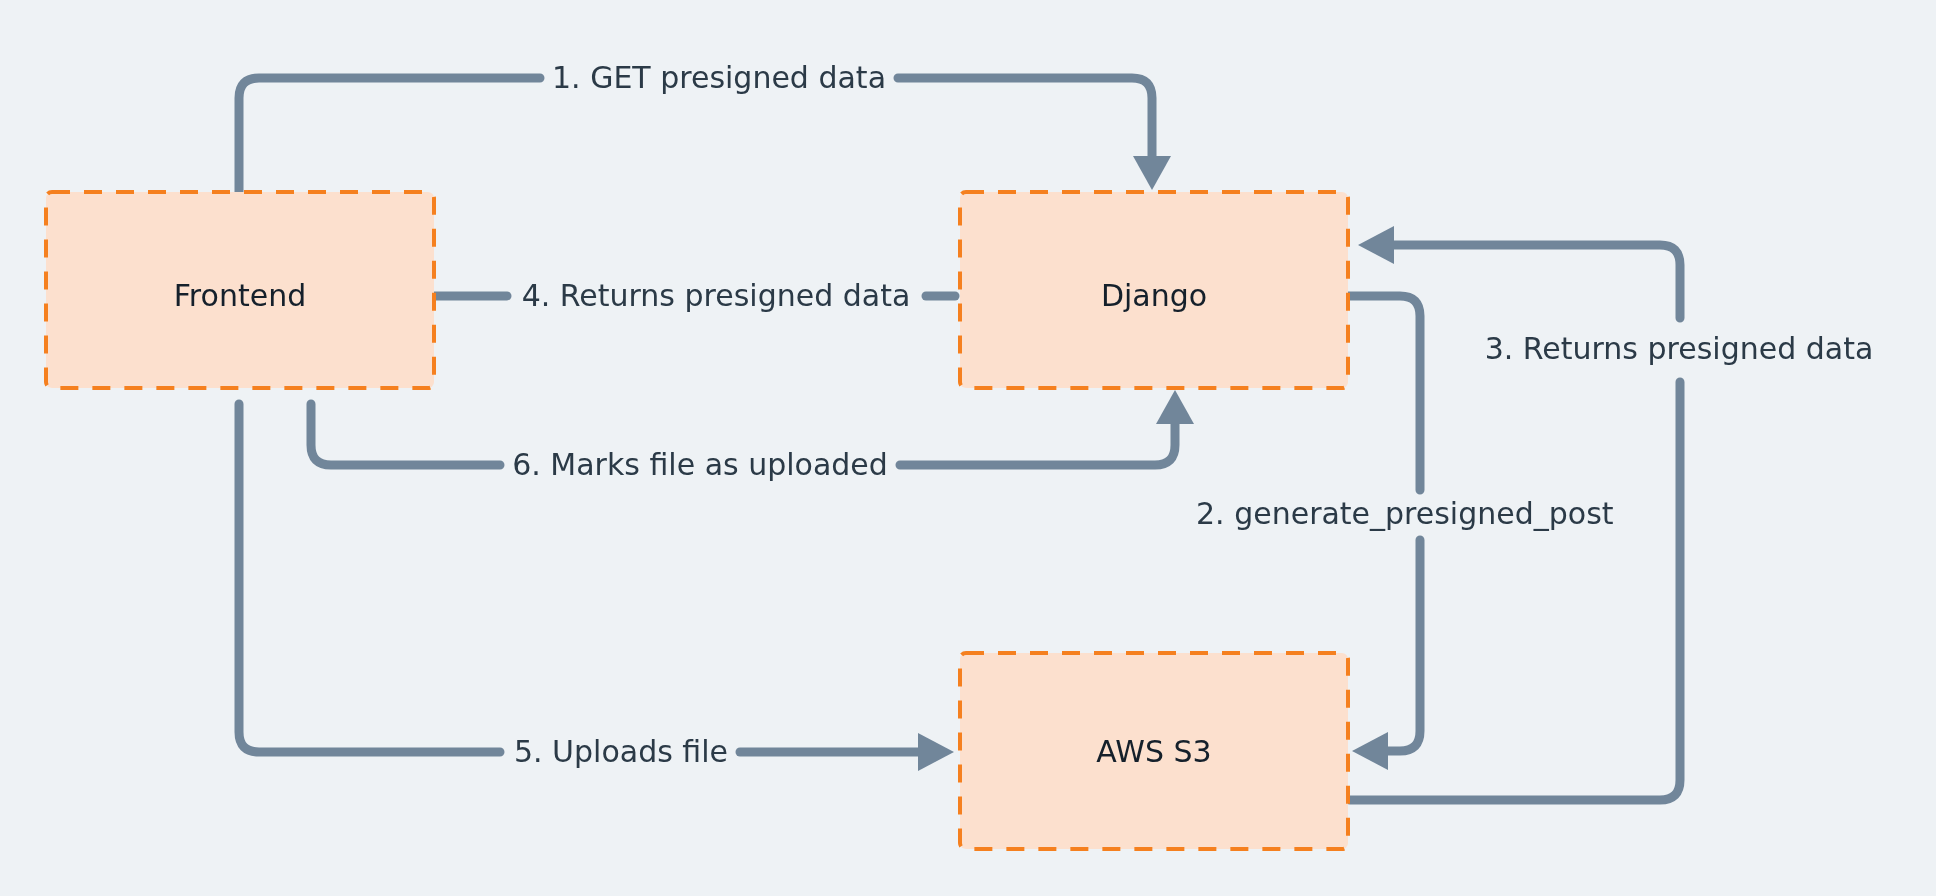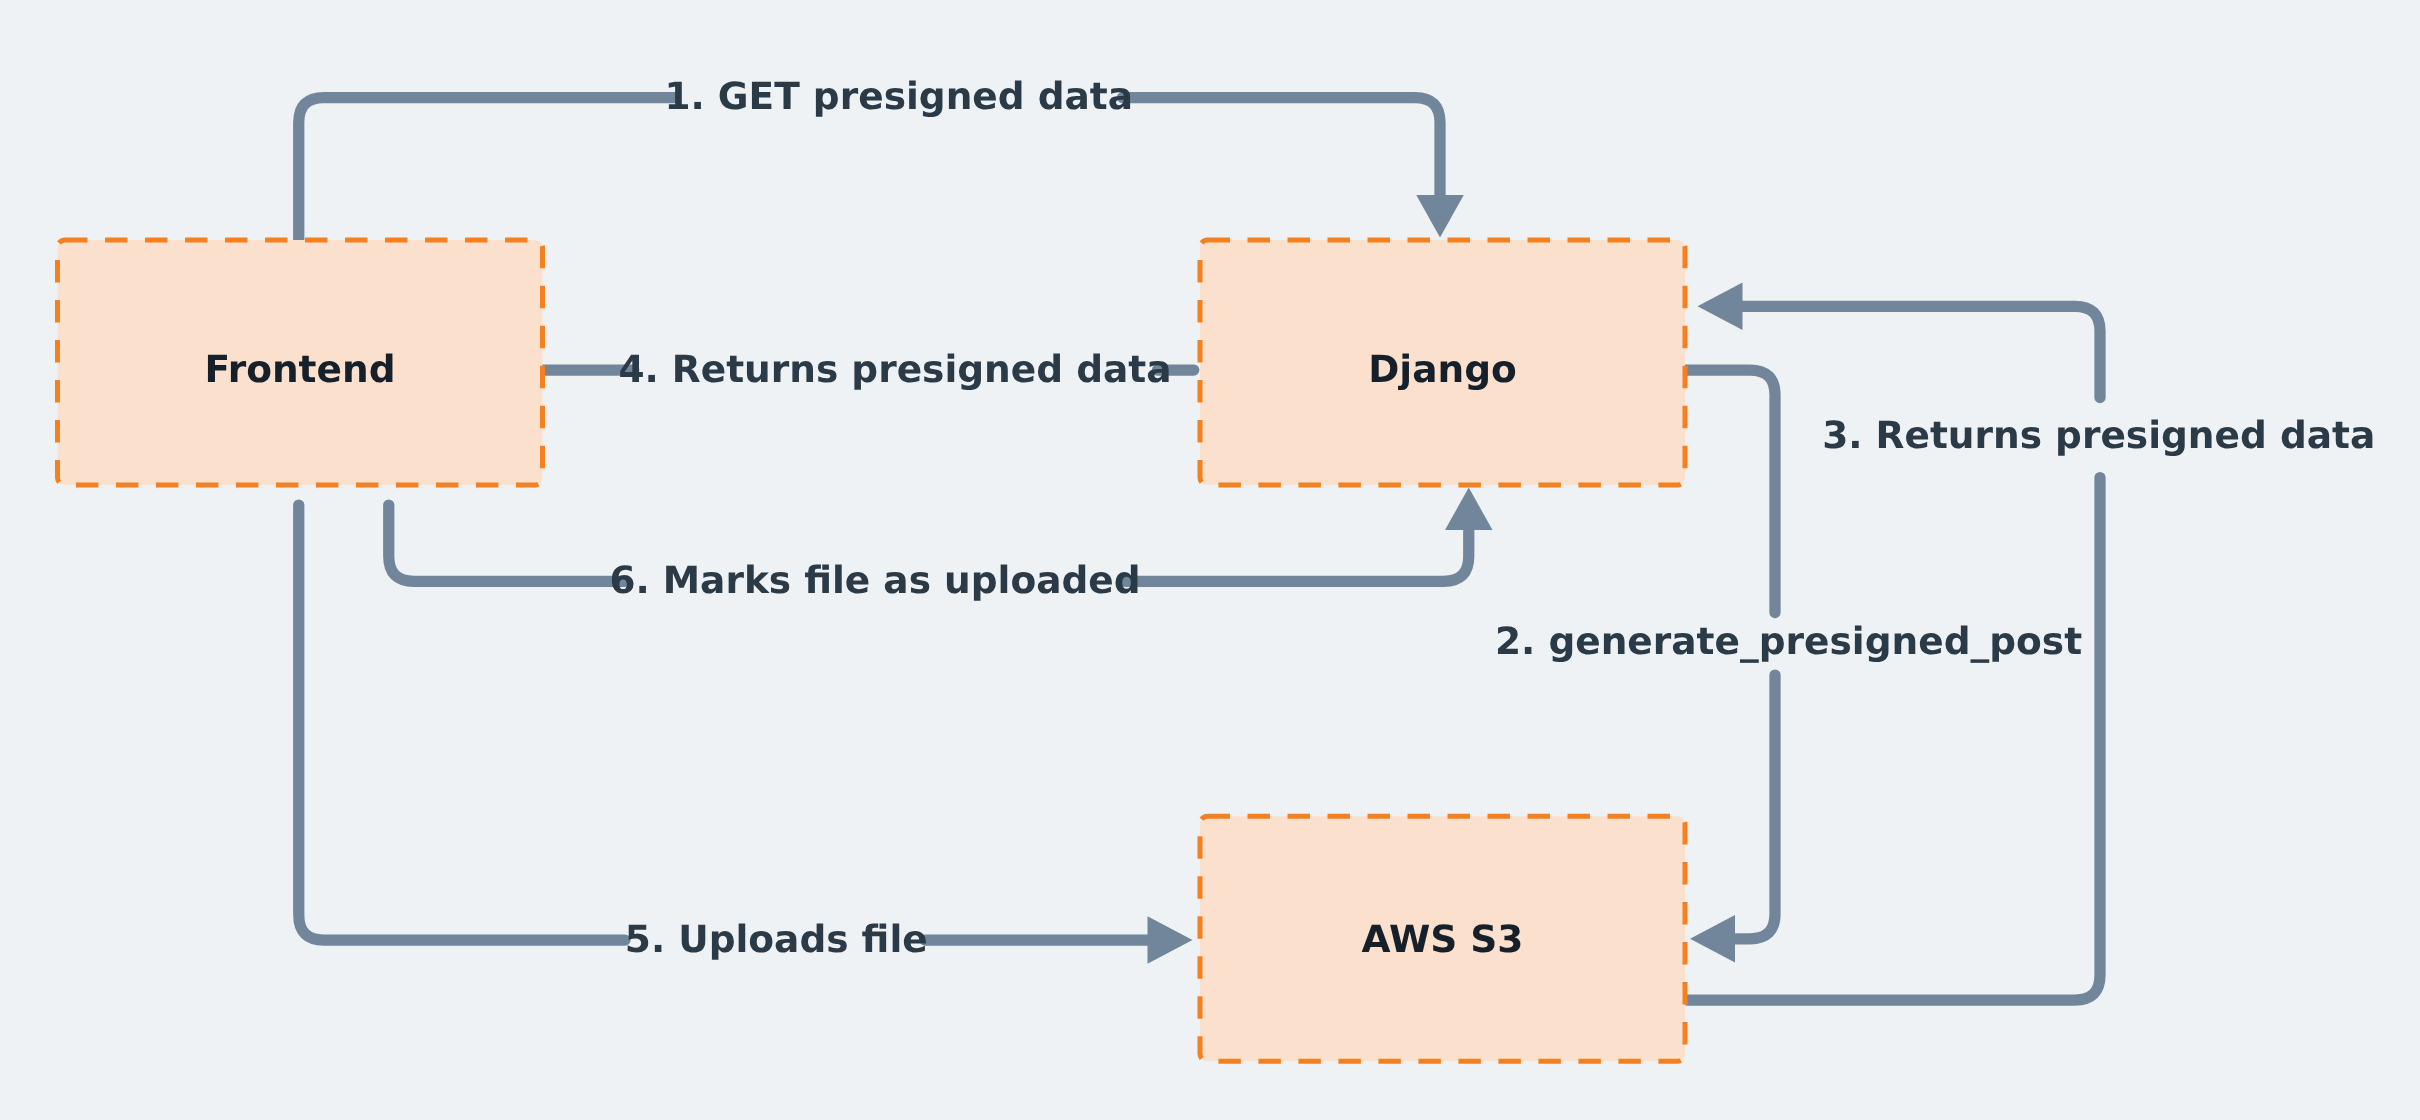--- a/index.html
+++ b/index.html
@@ -11,21 +11,20 @@
     width: 1936px;
     height: 896px;
     overflow: hidden;
     font-family: "DejaVu Sans", "Liberation Sans", sans-serif;
   }
   #diagram-root {
     position: relative;
     width: 1936px;
     height: 896px;
     background: #eef2f5;
-    font-weight: bold;
   }
   svg.diagram-canvas {
     position: absolute;
     top: 0;
     left: 0;
     width: 1936px;
     height: 896px;
     display: block;
   }
   .node-box {

